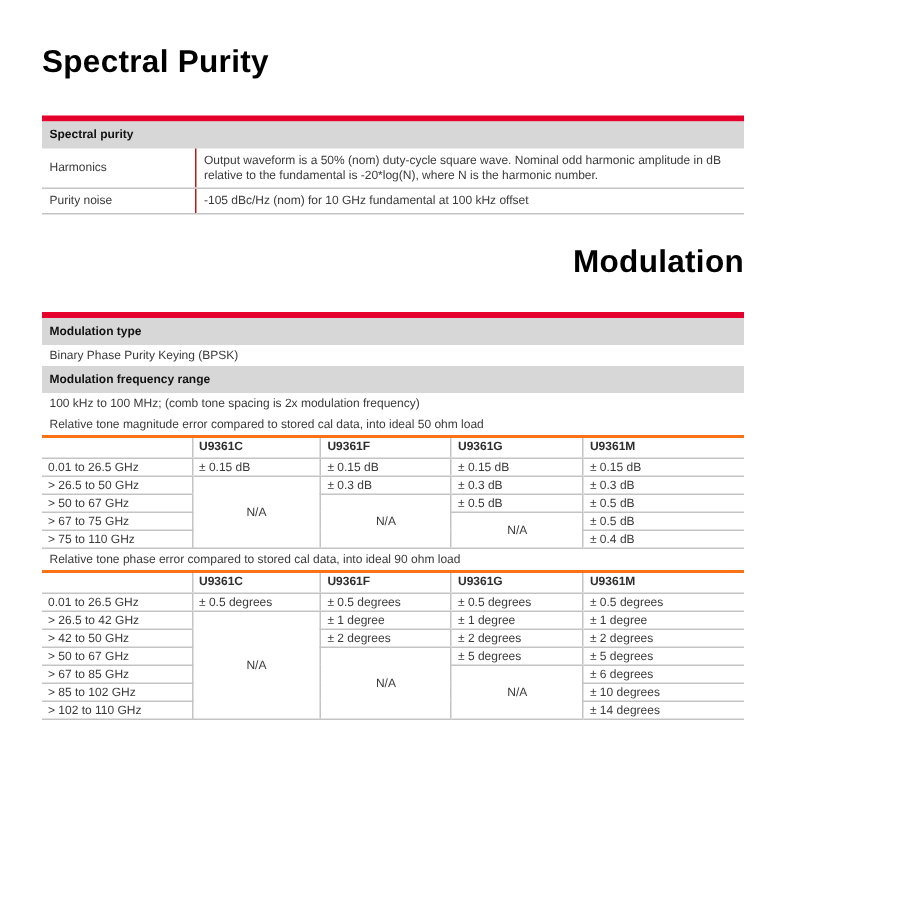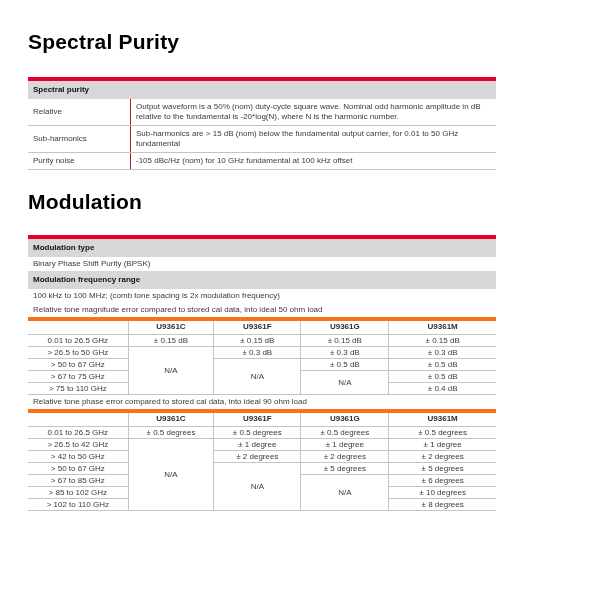--- a/index.html
+++ b/index.html
@@ -9,44 +9,44 @@
     font-family: "Liberation Sans", sans-serif;
     color: #3a3a3a;
     overflow: hidden;
   }
   .page { padding: 30px 26px 0 28px; width: 522px; }
   h1.section-title {
     font-size: 21px; line-height: 23px; font-weight: bold; color: #000;
     letter-spacing: 0.2px;
   }
   h1.first { margin-bottom: 24px; }
-  h1.second { margin-top: 20px; margin-bottom: 22px; }
+  h1.second { margin-top: 20px; margin-bottom: 22px; text-align: right; }
   .spec-block { width: 100%; }
   .red-bar { height: 4px; background: #e4002b; }
   .band {
     background: #d7d7d7; color: #121212; font-weight: bold;
     font-size: 8px; line-height: 8px; padding: 5px 5px;
   }
   .row-plain {
     background: #fff; font-size: 8px; line-height: 8px;
     padding: 3px 5px;
   }
-  .row-plain.desc { border-bottom: 4px solid #f97316; }
+  .row-plain.desc { border-bottom: 2px solid #f97316; }
   table { width: 100%; border-collapse: collapse; table-layout: fixed; }
   
   .kv-table td {
     font-size: 8px; vertical-align: middle;
     border-bottom: 1px solid #c4c4c4;
     padding: 2.5px 5px; line-height: 10.5px;
   }
   .kv-table td.kv-val { border-left: 1px solid #b91c1c; }
   .kv-col-label { width: 21.9%; }
   
   .matrix th, .matrix td {
-    font-size: 8px; text-align: center; vertical-align: middle;
+    font-size: 8px; text-align: left; vertical-align: middle;
     border-bottom: 1px solid #c4c4c4;
     padding: 2px 4px 1px 4px; line-height: 8px;
     font-weight: normal;
   }
   .matrix th { font-weight: bold; color: #2e2e2e; padding: 2.5px 4px; }
   .matrix th + th, .matrix td + td { border-left: 1px solid #c4c4c4; }
   .matrix td.na-cell { text-align: center; vertical-align: middle; }
   .col-label { width: 21.4%; }
   .col-c { width: 18.3%; }
   .col-f { width: 18.6%; }
@@ -63,41 +63,37 @@
   <div class="spec-block">
     <div class="red-bar"></div>
     <div class="band">Spectral purity</div>
     <table class="kv-table">
       <colgroup>
           <col class="kv-col-label">
           <col>
         </colgroup>
       <tbody>
           <tr>
-        <td>Relative</td>
+        <td>Harmonics</td>
         <td class="kv-val">Output waveform is a 50% (nom) duty-cycle square wave. Nominal odd harmonic amplitude in dB relative to the fundamental is -20*log(N), where N is the harmonic number.</td>
-      </tr>
-      <tr>
-        <td>Sub-harmonics</td>
-        <td class="kv-val">Sub-harmonics are &gt; 15 dB (nom) below the fundamental output carrier, for 0.01 to 50 GHz fundamental</td>
       </tr>
       <tr>
         <td>Purity noise</td>
         <td class="kv-val">-105 dBc/Hz (nom) for 10 GHz fundamental at 100 kHz offset</td>
       </tr>
     </tbody>
       </table>
   </div>
 
   <h1 class="section-title second">Modulation</h1>
 
   <div class="spec-block">
     <div class="red-bar"></div>
     <div class="band">Modulation type</div>
-    <div class="row-plain">Binary Phase Shift Purity (BPSK)</div>
+    <div class="row-plain">Binary Phase Purity Keying (BPSK)</div>
     <div class="band">Modulation frequency range</div>
     <div class="row-plain">100 kHz to 100 MHz; (comb tone spacing is 2x modulation frequency)</div>
 
     <div class="row-plain desc">Relative tone magnitude error compared to stored cal data, into ideal 50 ohm load</div>
     <table class="matrix">
       <colgroup>
         <col class="col-label">
           <col class="col-c">
           <col class="col-f">
           <col class="col-g">
@@ -190,19 +186,19 @@
             <td>&gt; 67 to 85 GHz</td>
             <td rowspan="3" class="na-cell">N/A</td>
             <td>± 6 degrees</td>
           </tr>
           <tr>
             <td>&gt; 85 to 102 GHz</td>
             <td>± 10 degrees</td>
           </tr>
           <tr>
             <td>&gt; 102 to 110 GHz</td>
-            <td>± 8 degrees</td>
+            <td>± 14 degrees</td>
           </tr>
         </tbody>
     </table>
   </div>
 
 </div>
 
 </body></html>

